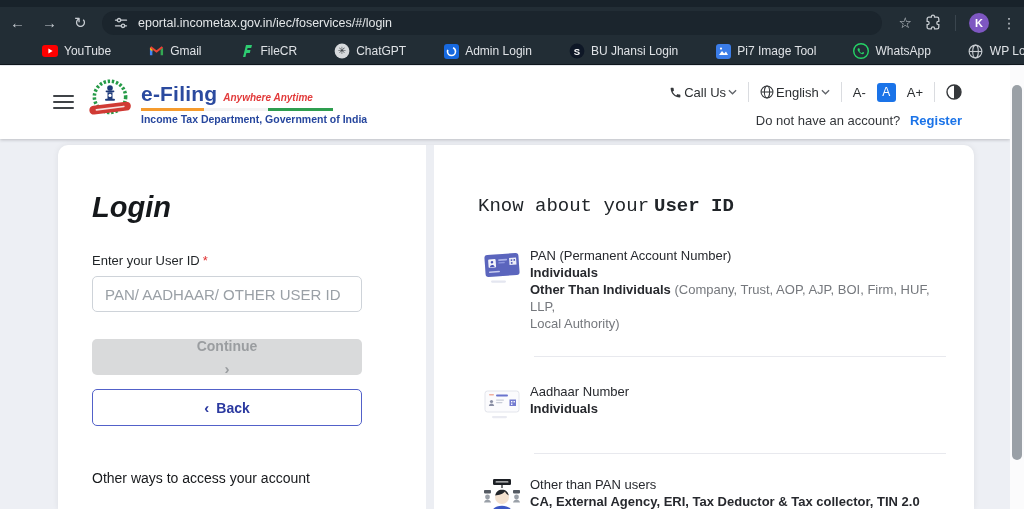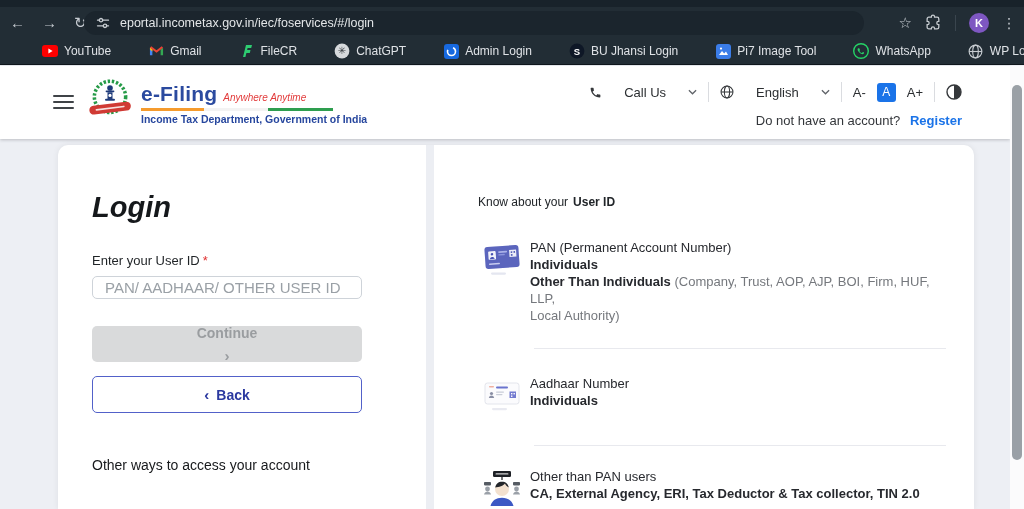--- a/index.html
+++ b/index.html
@@ -3,21 +3,21 @@
 <meta charset="utf-8">
 <style>
   html,body{margin:0;padding:0;background:#fff;font-family:"Liberation Sans",sans-serif;}
   *{box-sizing:border-box;}
   .stage{position:relative;width:1024px;height:509px;overflow:hidden;background:#edeff4;}
 
   
   .tabstrip{position:absolute;top:0;left:0;right:0;height:7px;background:#18222a;}
   .toolbar{position:absolute;top:7px;left:0;right:0;height:31px;background:#222d35;display:flex;align-items:center;padding-left:10px;gap:17px;}
   .navbtn{color:#c6cbd1;font-size:15px;line-height:1;cursor:pointer;}
-  .addressbar{position:absolute;left:84px;top:11px;width:780px;height:24px;background:#1b252d;border-radius:12px;display:flex;align-items:center;gap:10px;padding:0 12px;}
+  .addressbar{position:absolute;left:102px;top:11px;width:780px;height:24px;background:#1b252d;border-radius:12px;display:flex;align-items:center;gap:10px;padding:0 12px;}
   .url{color:#e3e6e8;font-size:12.5px;white-space:nowrap;}
   .tb-right{position:absolute;right:8px;top:7px;height:31px;display:flex;align-items:center;gap:13px;}
   .vsep{width:1px;height:16px;background:#3a454e;}
   .avatar{width:20px;height:20px;border-radius:50%;background:#7e57c2;color:#fff;font-size:11px;font-weight:700;display:flex;align-items:center;justify-content:center;}
   .dots{color:#c6cbd1;font-size:14px;}
   .star{color:#c6cbd1;font-size:15px;}
 
   .bookmarksbar{position:absolute;top:38px;left:0;right:0;height:27px;background:#222d35;border-bottom:1px solid #10171c;display:flex;align-items:center;padding-left:8px;}
   .bsep{width:1px;height:15px;background:#3a454e;margin:0 10px 0 8px;}
   .bm{display:flex;align-items:center;gap:6px;margin-right:21px;cursor:pointer;padding-left:16px;}
@@ -25,49 +25,49 @@
   .bmicon{display:flex;align-items:center;justify-content:center;width:16px;height:16px;flex:none;}
 
   
   .siteheader{position:absolute;top:66px;left:0;right:14px;height:73px;background:#fff;box-shadow:0 1px 3px rgba(60,64,67,.28);}
   .hamburger{position:absolute;left:53px;top:29px;width:21px;cursor:pointer;}
   .hamburger i{display:block;height:2px;background:#3f4347;margin-bottom:4px;border-radius:1px;}
   .brand{position:absolute;left:86px;top:10px;display:flex;align-items:flex-start;cursor:pointer;}
   .brandtext{margin-left:7px;margin-top:6px;}
   .brandrow{display:flex;align-items:baseline;text-align:center;}
   .efiling{font-size:21px;font-weight:700;color:#2b4a9f;letter-spacing:.2px;}
-  .tagline{font-size:10px;font-style:italic;color:#e23b3b;margin-left:6px;font-weight:400;}
+  .tagline{font-size:10px;font-style:italic;color:#e23b3b;margin-left:6px;font-weight:700;}
   .tricolor{height:3px;width:192px;margin:2px 0 2px;background:linear-gradient(90deg,#f59b2d 0 33%,#f3f3f3 33% 66%,#2e9e4f 66% 100%);}
   .subtitle{font-size:10.5px;color:#27479e;font-weight:700;}
   .headctrl{position:absolute;right:48px;top:16px;display:flex;align-items:center;gap:11px;color:#2b2e31;font-size:13px;}
-  .hitem{display:flex;align-items:center;gap:22px;cursor:pointer;}
+  .hitem{display:flex;align-items:center;gap:2px;cursor:pointer;}
   .hsep{width:1px;height:20px;background:#dadce0;}
   .fontbtn{font-size:13px;color:#2b2e31;cursor:pointer;}
   .fontbtn.sel{background:#1a73e8;color:#fff;border-radius:3px;width:19px;height:19px;display:flex;align-items:center;justify-content:center;font-size:12px;}
   .registerline{position:absolute;right:48px;top:47px;font-size:13px;color:#33363a;}
   .registerline a{color:#1a73e8;font-weight:700;text-decoration:none;margin-left:6px;cursor:pointer;}
 
   
   .card{position:absolute;left:58px;top:145px;width:916px;height:364px;background:#fff;border-radius:10px 10px 0 0;box-shadow:0 0 6px rgba(0,0,0,.07);overflow:hidden;}
   .coldivider{position:absolute;left:368px;top:0;bottom:0;width:8px;background:#eceef3;}
 
   .logincol{position:absolute;left:34px;top:0;width:270px;}
   .login-title{margin:46px 0 0;font-size:29px;font-weight:700;color:#15181b;font-style:italic;}
   .fldlabel{margin-top:29px;font-size:13px;color:#1f2326;}
   .req{color:#e03131;margin-left:3px;}
-  .useridinput{margin-top:8px;width:100%;height:23px;border:1px solid #ced3d9;border-radius:5px;padding:0 12px;font-size:15px;color:#333;outline:none;}
+  .useridinput{margin-top:8px;width:100%;height:36px;border:1px solid #ced3d9;border-radius:5px;padding:0 12px;font-size:15px;color:#333;outline:none;}
   .useridinput::placeholder{color:#9aa0a6;}
   .btn{width:100%;border-radius:5px;font-size:14px;font-family:"Liberation Sans",sans-serif;cursor:pointer;display:flex;align-items:center;justify-content:center;gap:7px;}
   .btn-continue{margin-top:27px;height:36px;background:#d9dadb;border:none;color:#9a9da0;font-weight:700;flex-direction:column;}
   .btn-back{margin-top:14px;height:37px;background:#fff;border:1px solid #5261c9;color:#2c3aa0;font-weight:700;}
   .chev{font-size:15px;line-height:1;}
   .otherways{margin-top:44px;font-size:14px;color:#17191c;}
 
   .knowcol{position:absolute;left:420px;top:0;width:482px;}
-  .know-title{margin-top:50px;font-size:12px;color:#212529;font-weight:500;}
+  .know-title{margin-top:50px;font-size:19px;color:#212529;font-weight:500;font-family:Liberation Mono, monospace;}
   .know-title b{font-weight:700;margin-left:5px;}
   .kitem{display:flex;gap:12px;margin-top:30px;}
   .kicon{width:40px;flex:none;padding-left:4px;padding-top:2px;}
   .ktext{font-size:13px;color:#27292e;line-height:17px;width:414px;}
   .ktext .b{font-weight:700;}
   .gray{color:#75787d;}
   .kdiv{height:1px;background:#e8e9ee;margin:24px 0 0 56px;width:412px;}
   .kdiv.d2{margin-top:28px;}
   .kitem.i2{margin-top:26px;}
   .kitem.i3{margin-top:22px;}

